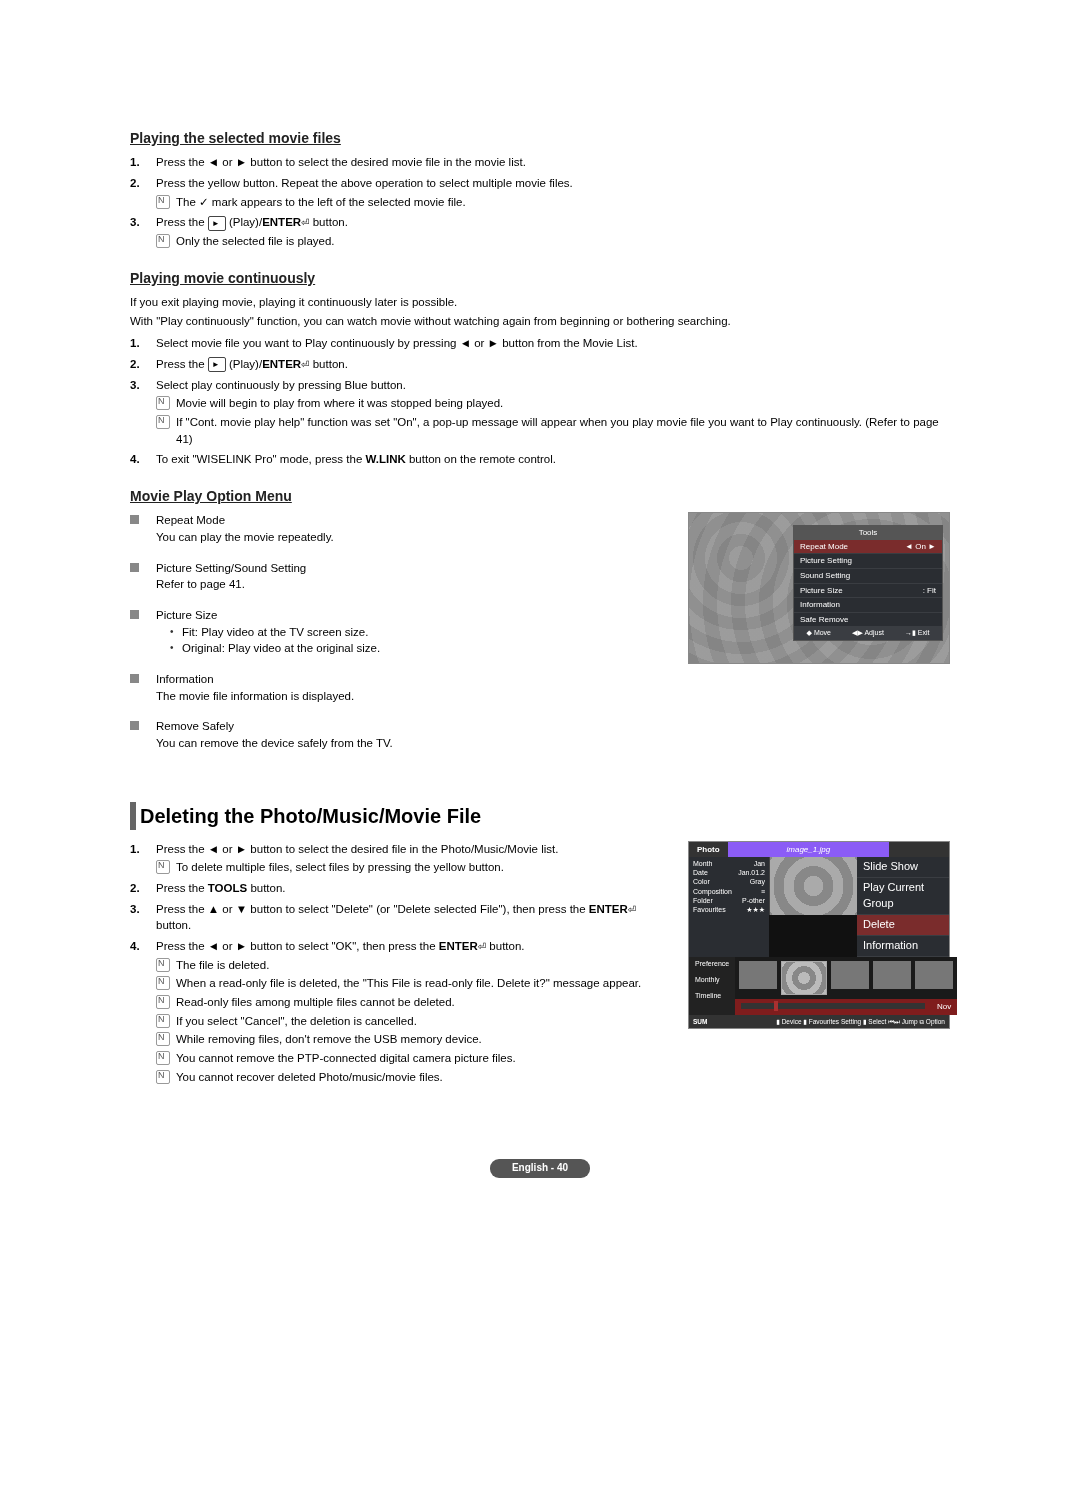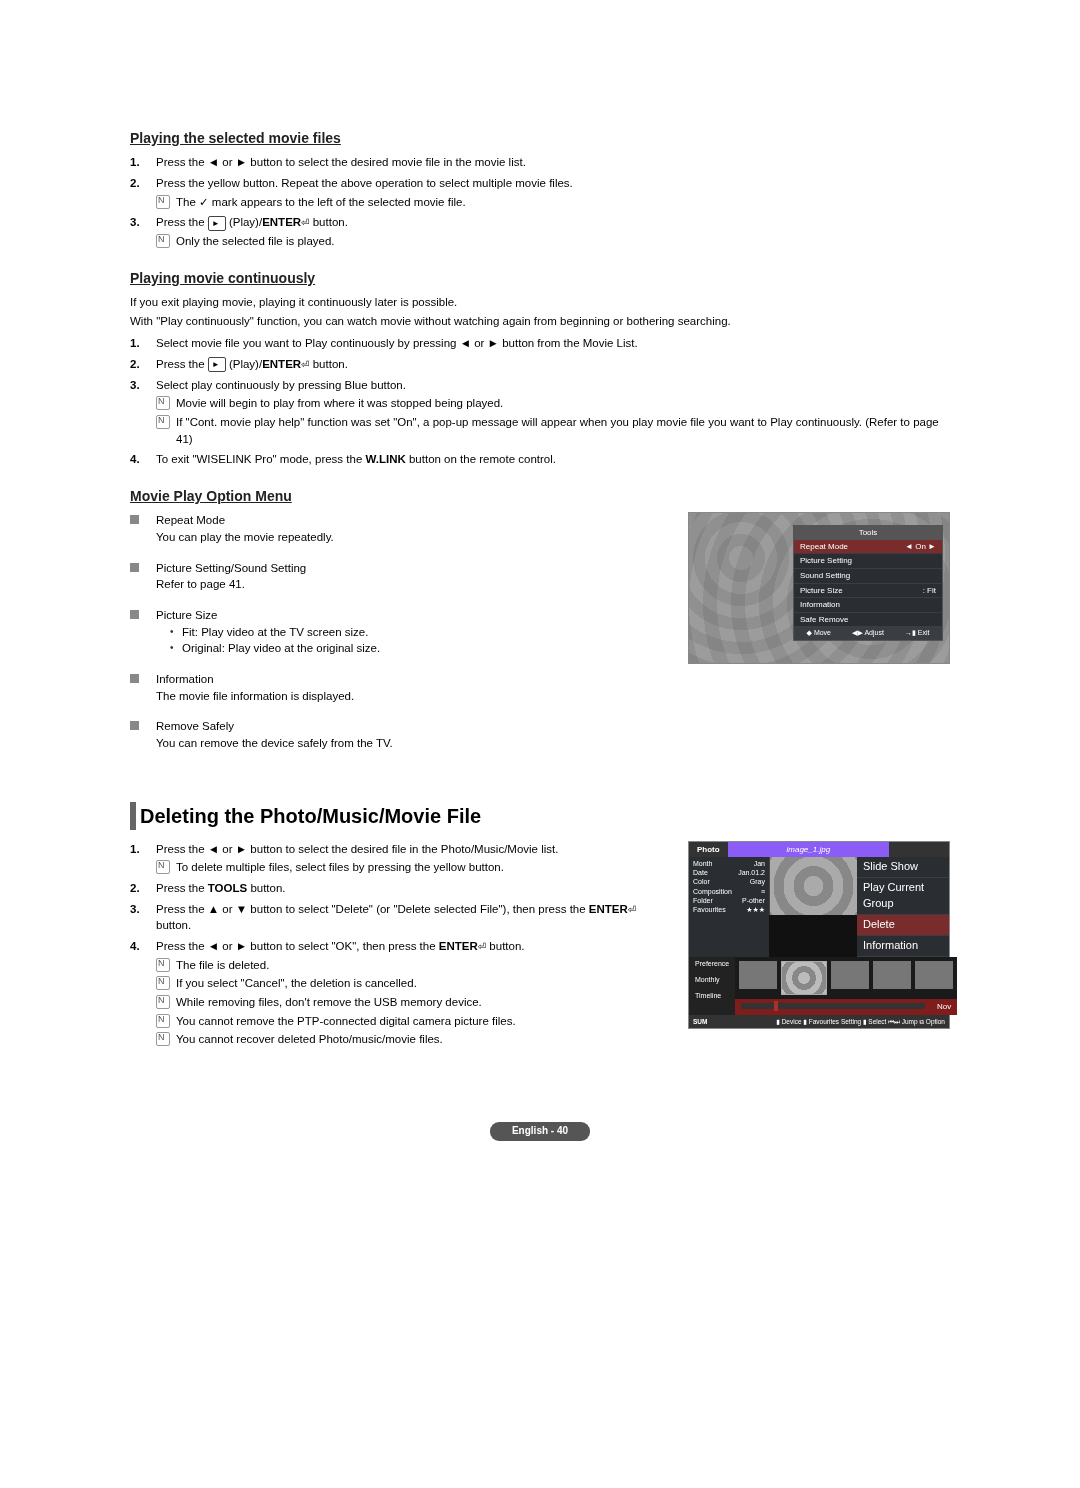--- a/index.html
+++ b/index.html
@@ -221,20 +221,22 @@
       </li>
       <li><span class="num">2.</span>
         <span>Press the </span><b>TOOLS</b><span> button.</span>
       </li>
       <li><span class="num">3.</span>
         <span>Press the ▲ or ▼ button to select "Delete" (or "Delete selected File"), then press the </span><b>ENTER</b><span class="enter-icon">⏎</span><span> button.</span>
       </li>
       <li><span class="num">4.</span>
         <span>Press the ◄ or ► button to select "OK", then press the </span><b>ENTER</b><span class="enter-icon">⏎</span><span> button.</span>
         <div class="note icon-note">The file is deleted.</div>
+        <div class="note icon-note">When a read-only file is deleted, the "This File is read-only file. Delete it?" message appear.</div>
+        <div class="note icon-note">Read-only files among multiple files cannot be deleted.</div>
         <div class="note icon-note">If you select "Cancel", the deletion is cancelled.</div>
         <div class="note icon-note">While removing files, don't remove the USB memory device.</div>
         <div class="note icon-note">You cannot remove the PTP-connected digital camera picture files.</div>
         <div class="note icon-note">You cannot recover deleted Photo/music/movie files.</div>
       </li>
     </ol>
   </div>
   <div class="col-img">
     <div class="photo-panel">
       <div class="pp-head">

